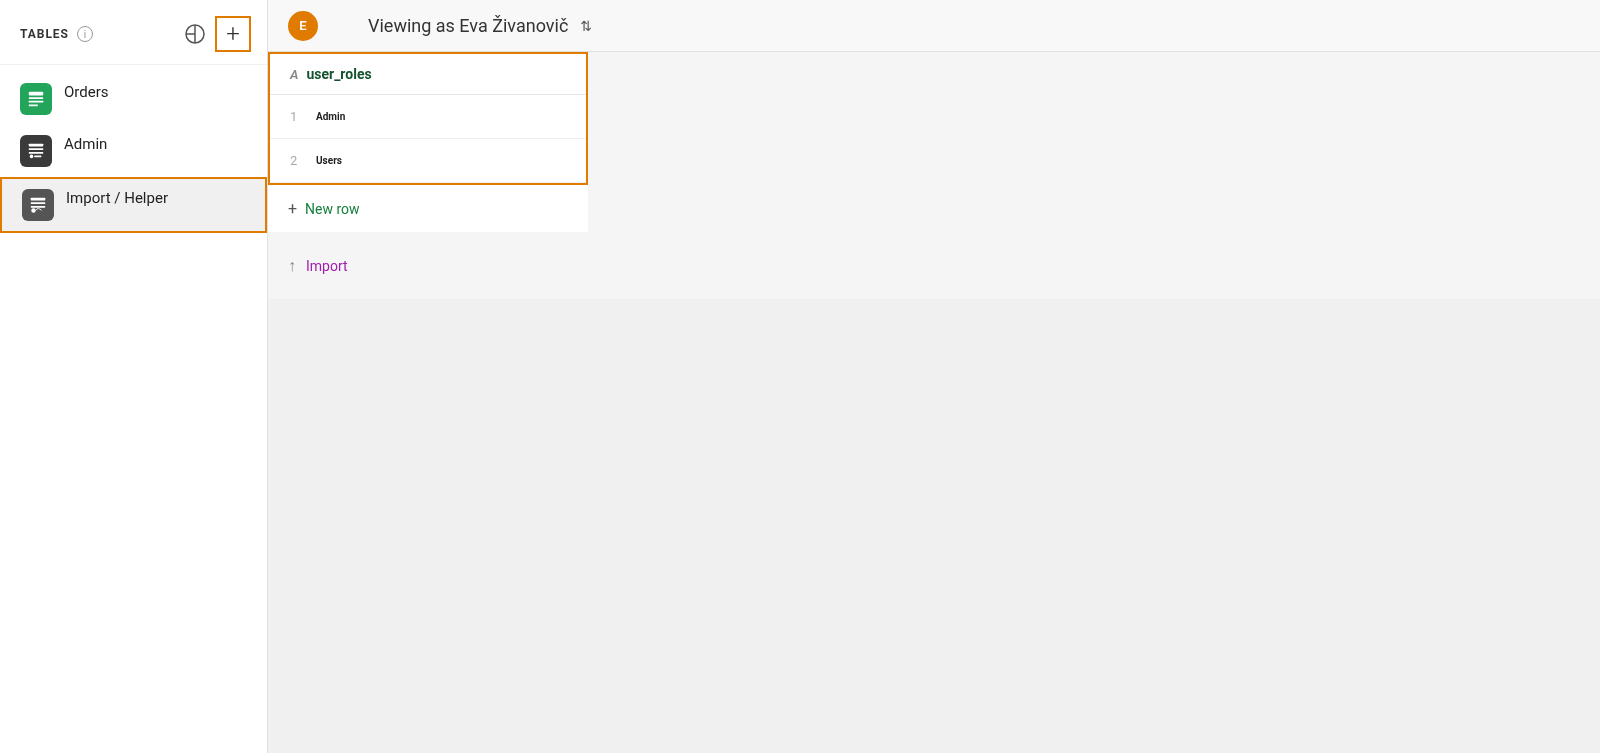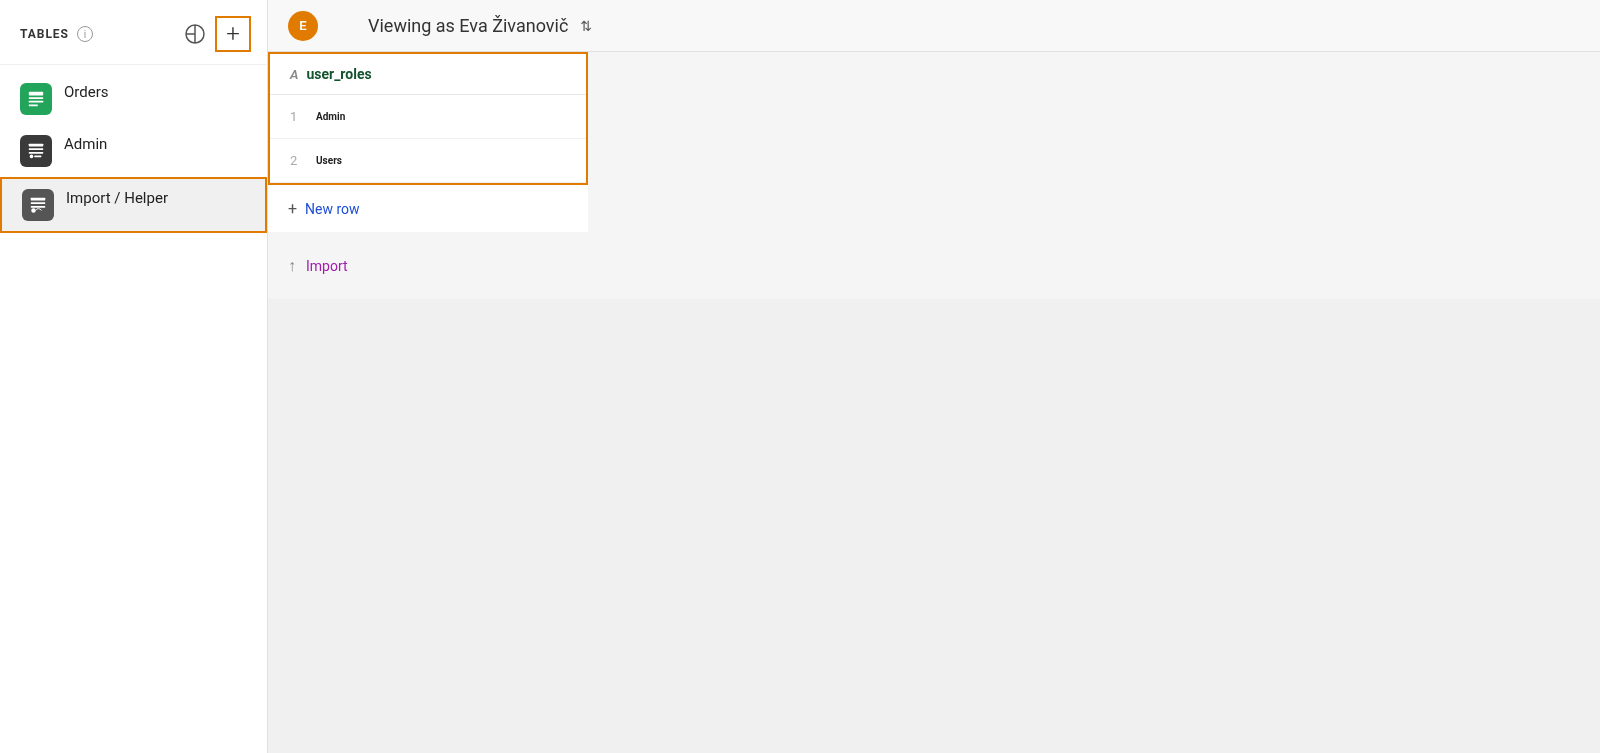--- a/index.html
+++ b/index.html
@@ -260,21 +260,21 @@
       width: 320px;
     }
 
     .new-row-plus {
       font-size: 16px;
       color: #555;
     }
 
     .new-row-text {
       font-size: 14px;
-      color: #1d4ed8;
+      color: #15803d;
     }
 
     .import-section {
       padding: 24px 20px;
       display: flex;
       align-items: center;
       gap: 10px;
       cursor: pointer;
     }
 

